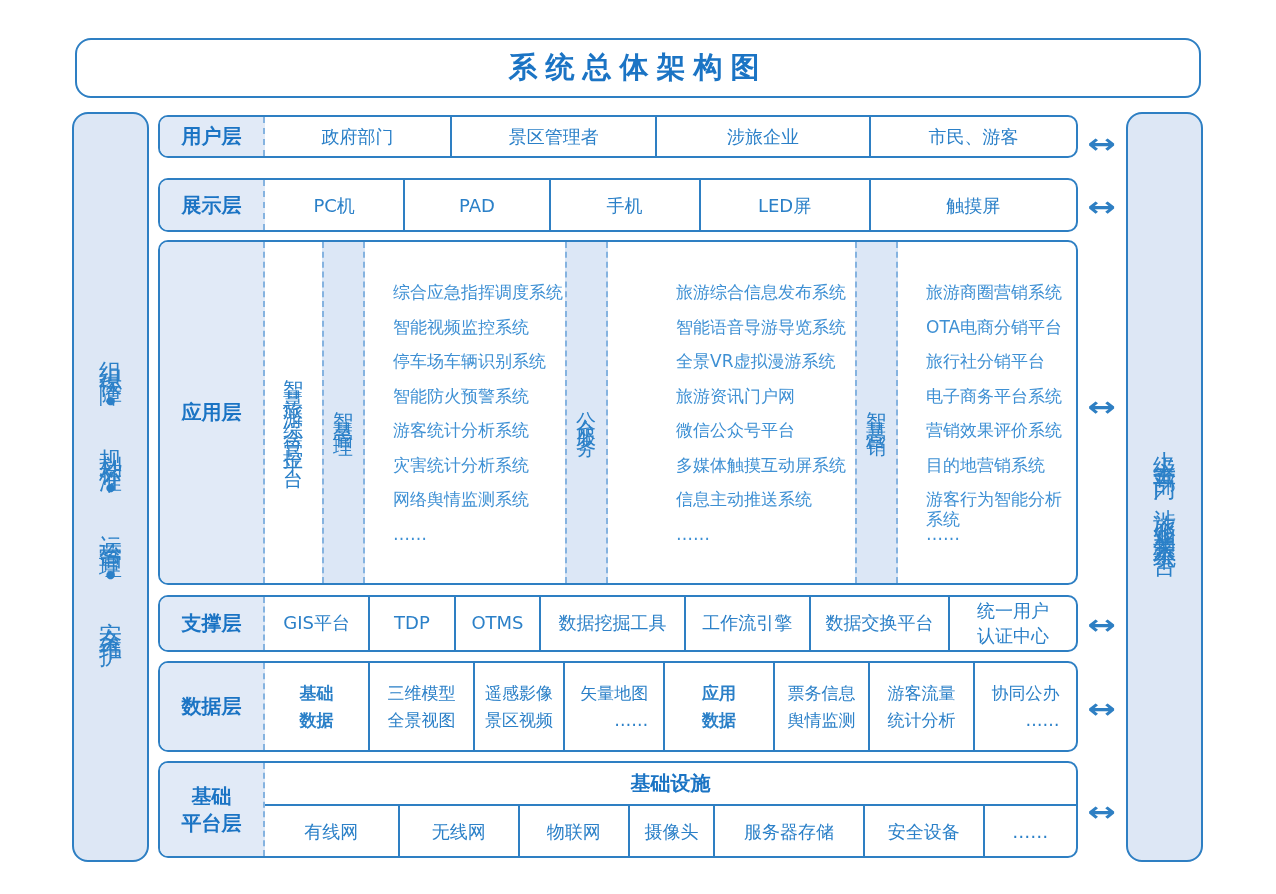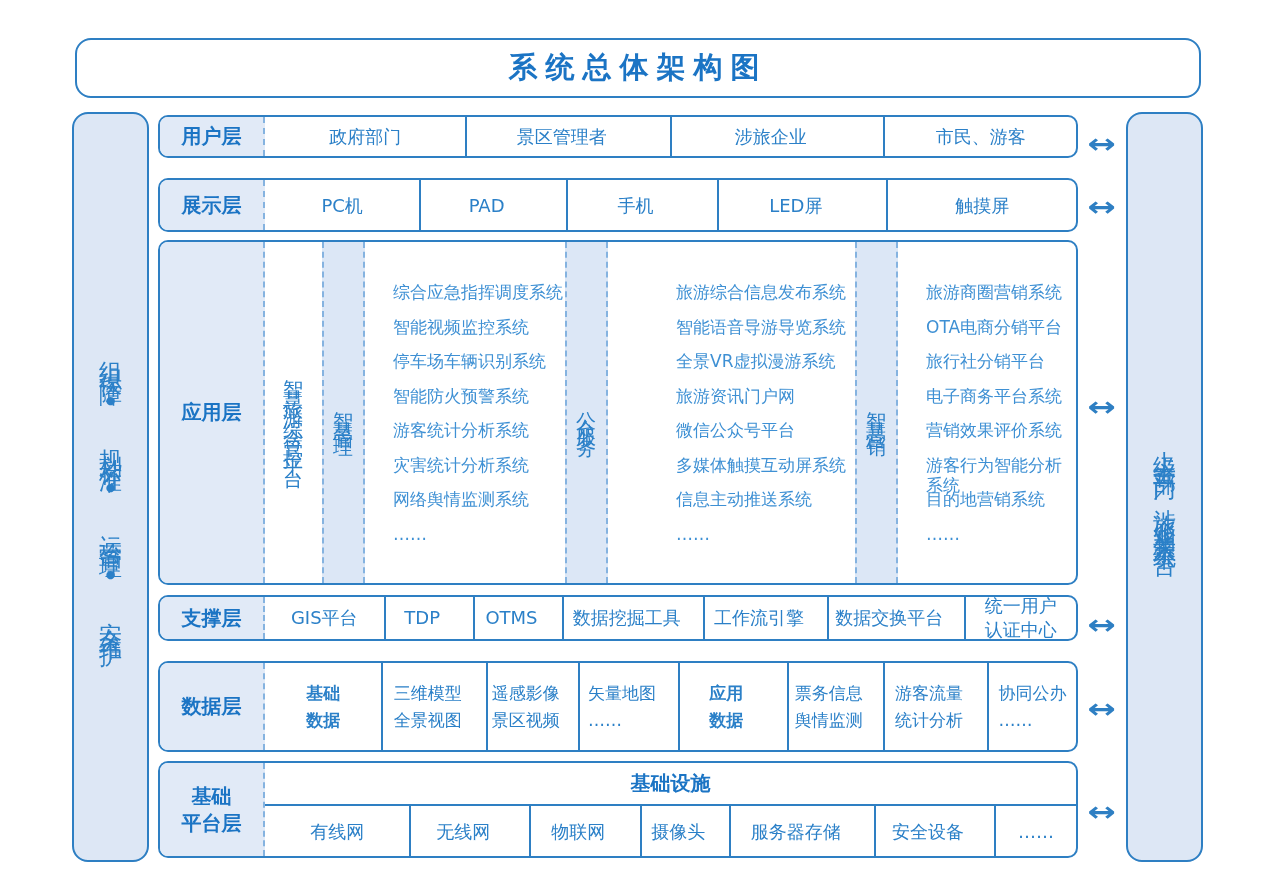--- a/index.html
+++ b/index.html
@@ -54,29 +54,29 @@
     flex:0 0 105px;background:#e1eaf7;
     border-right:2px dashed var(--dash);
     display:flex;align-items:center;justify-content:center;
     color:var(--accent-dark);font-size:20px;font-weight:bold;
     white-space:pre-line;text-align:center;line-height:1.35;
   }
   .cell{
     flex:1 1 0;display:flex;align-items:center;justify-content:center;
     border-left:2px solid var(--accent);
     color:var(--cell-text);font-size:18px;
-    white-space:pre-line;text-align:left;line-height:1.5;margin-left:14px;
+    white-space:pre-line;text-align:right;line-height:1.5;
   }
   .cell.first{border-left:none;}
   .cell.bold{font-weight:bold;font-size:19px;}
 
   .row-user{top:115px;height:43px;}
   .row-display{top:178px;height:54px;}
   .row-app{top:240px;height:345px;}
-  .row-support{top:595px;height:46px;}
+  .row-support{top:595px;height:57px;}
   .row-data{top:661px;height:91px;}
   .row-base{top:761px;height:97px;}
   .row-data .cell{font-size:17px;line-height:1.55;}
   .row-support .cell{font-size:18px;line-height:1.35;}
 
   
   .app-platform{
     flex:0 0 57px;display:flex;align-items:center;justify-content:center;
   }
   .app-platform .vtext{font-size:20px;letter-spacing:10px;color:var(--cell-text);}
@@ -186,22 +186,22 @@
   </div>
   <div class="app-band">
     <span class="vtext">智慧营销</span>
   </div>
   <div class="app-list app-list-3">
     <div class="app-item">旅游商圈营销系统</div>
     <div class="app-item">OTA电商分销平台</div>
     <div class="app-item">旅行社分销平台</div>
     <div class="app-item">电子商务平台系统</div>
     <div class="app-item">营销效果评价系统</div>
+    <div class="app-item">目的地营销系统</div>
     <div class="app-item">游客行为智能分析系统</div>
-    <div class="app-item">目的地营销系统</div>
     <div class="app-item">……</div>
   </div>
 </div>
 
 <div class="abs row row-support">
   <div class="row-label">支撑层</div>
   <div class="cell first" style="flex:105">GIS平台</div>
   <div class="cell" style="flex:85">TDP</div>
   <div class="cell" style="flex:85">OTMS</div>
   <div class="cell" style="flex:145">数据挖掘工具</div>

